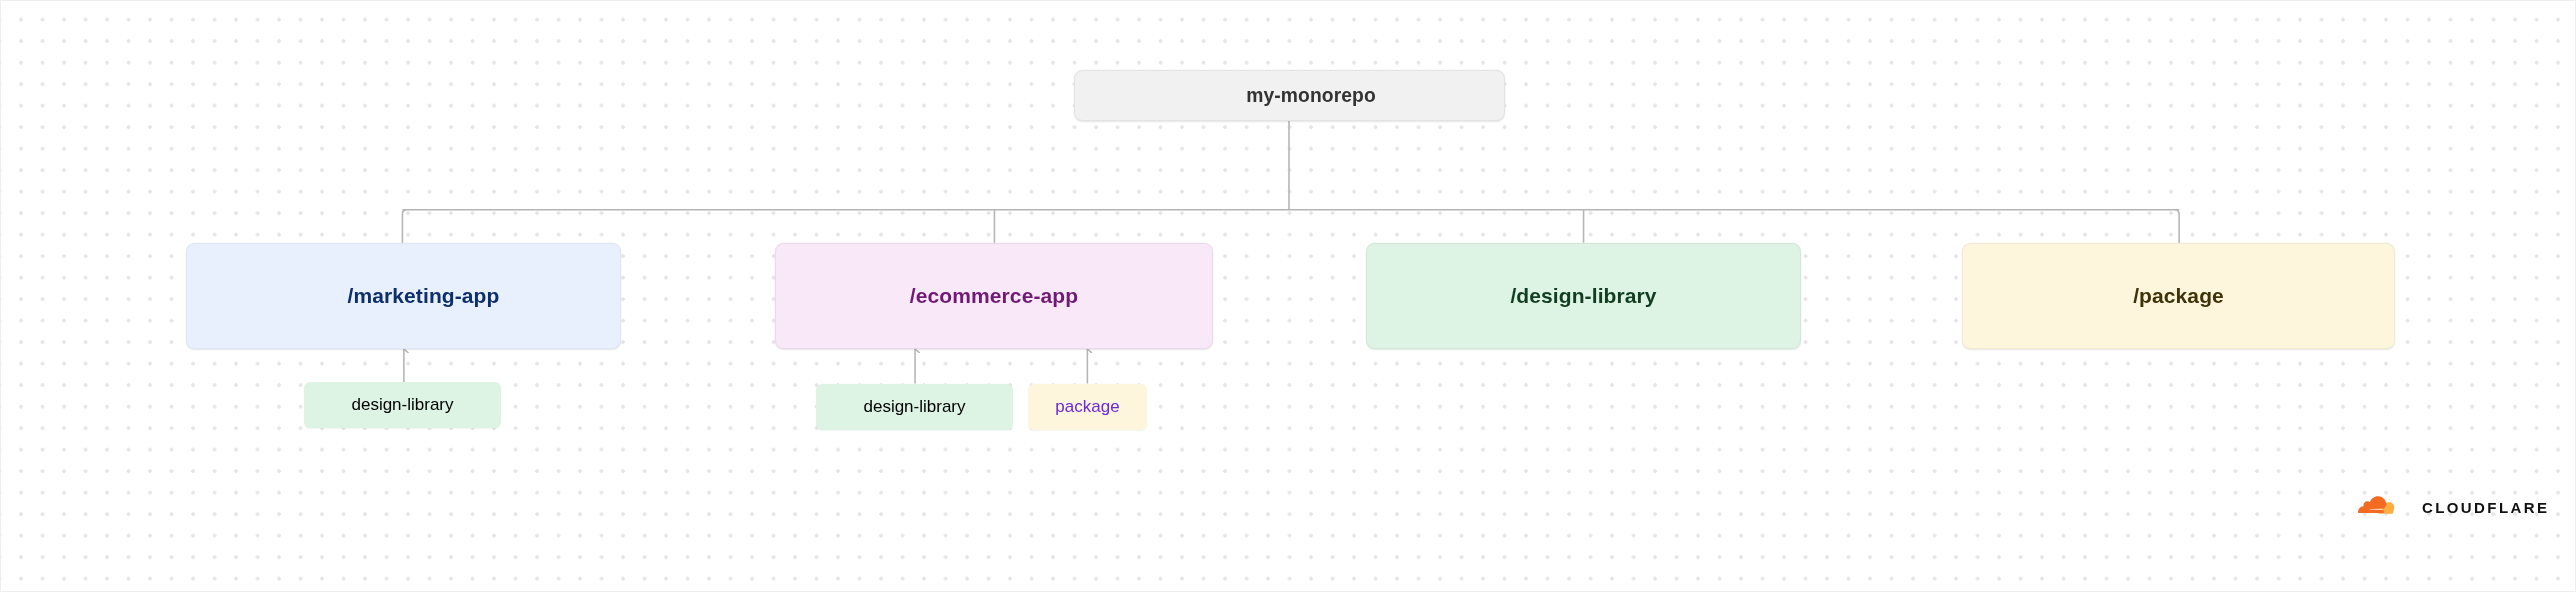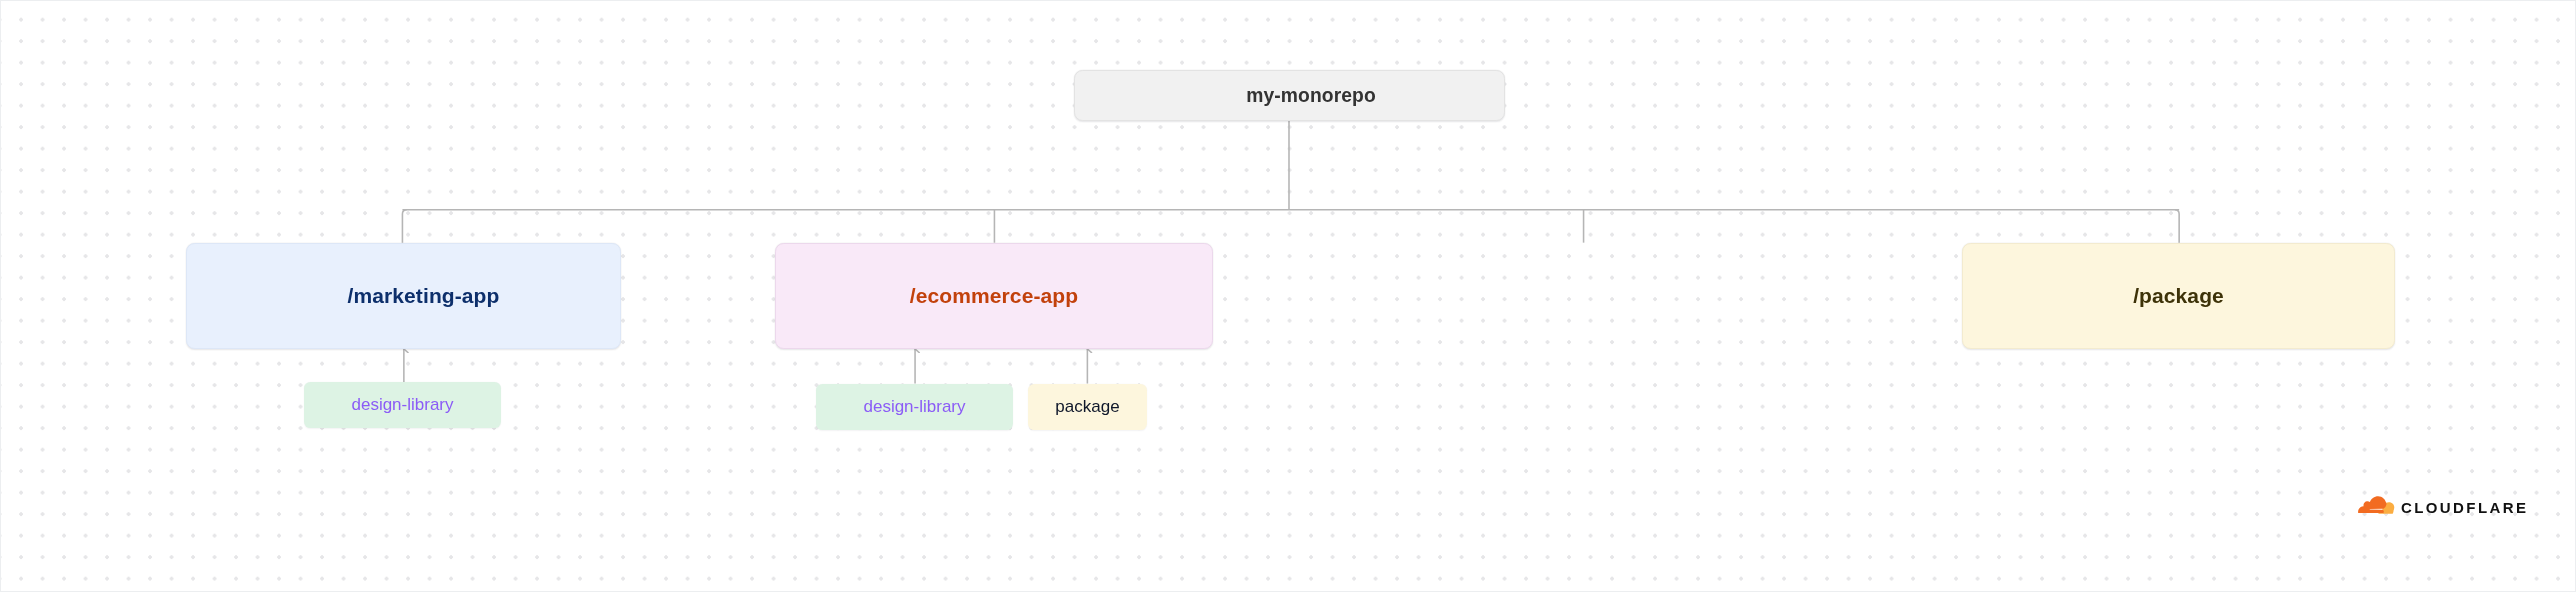--- a/index.html
+++ b/index.html
@@ -56,47 +56,47 @@
     border: 0.7px solid #e3e3e3;
     color: #333333;
     font-size: 19.3px;
     padding-left: 43px;
   }
 
   
   .node--pkg { font-size: 21px; }
 
   .node--blue   { background: #e8f0fd; border: 0.7px solid #dde7f7; color: #0d2f6b; }
-  .node--pink   { background: #f9e9f8; border: 0.7px solid #ecd8ec; color: #c2410c; }
+  .node--pink   { background: #f9e9f8; border: 0.7px solid #ecd8ec; color: #701a75; }
   .node--green  { background: #ddf3e4; border: 0.7px solid #cfe9d8; color: #123d21; }
   .node--cream  { background: #fdf6dd; border: 0.7px solid #f3ebcf; color: #3d3208; align-items: center; }
 
   
   .pill {
     position: absolute;
     box-sizing: border-box;
     border-radius: 6.4px;
     display: flex;
     align-items: center;
     justify-content: center;
     font-size: 17px;
     font-weight: normal;
     white-space: nowrap;
     box-shadow: 0 0.7px 1.4px rgba(16, 24, 40, 0.05);
   }
 
-  .pill--green { background: #ddf3e4; color: #8b5cf6; }
-  .pill--cream { background: #fdf6dd; color: #0f172a; text-align: center; }
+  .pill--green { background: #ddf3e4; color: #000000; }
+  .pill--cream { background: #fdf6dd; color: #6d28d9; text-align: center; }
 
   
   #cf-logo {
     position: absolute;
     display: flex;
     align-items: center;
-    gap: 4px;
+    gap: 25px;
   }
 
   #cf-wordmark {
     font-size: 15px;
     font-weight: bold;
     letter-spacing: 2.4px;
     color: #111111;
     line-height: 1;
   }
 </style>
@@ -131,20 +131,23 @@
   </div>
 
   <div class="node node--pkg node--blue" style="left:185px; top:242px; width:435px; height:106px;padding-left:40px;">
     <span class="node-label">/marketing-app</span>
   </div>
 
   <div class="node node--pkg node--pink" style="left:774px; top:242px; width:438px; height:106px;">
     <span class="node-label">/ecommerce-app</span>
   </div>
 
+  <div class="node node--pkg node--green" style="left:1365px; top:242px; width:435px; height:106px;">
+    <span class="node-label">/design-library</span>
+  </div>
 
   <div class="node node--pkg node--cream" style="left:1961px; top:242px; width:433px; height:106px;">
     <span class="node-label">/package</span>
   </div>
 
   <div class="pill pill--green" style="left:303px; top:381px; width:197px; height:46px;">
     <span>design-library</span>
   </div>
 
   <div class="pill pill--green" style="left:815px; top:383px; width:197px; height:46px;">

